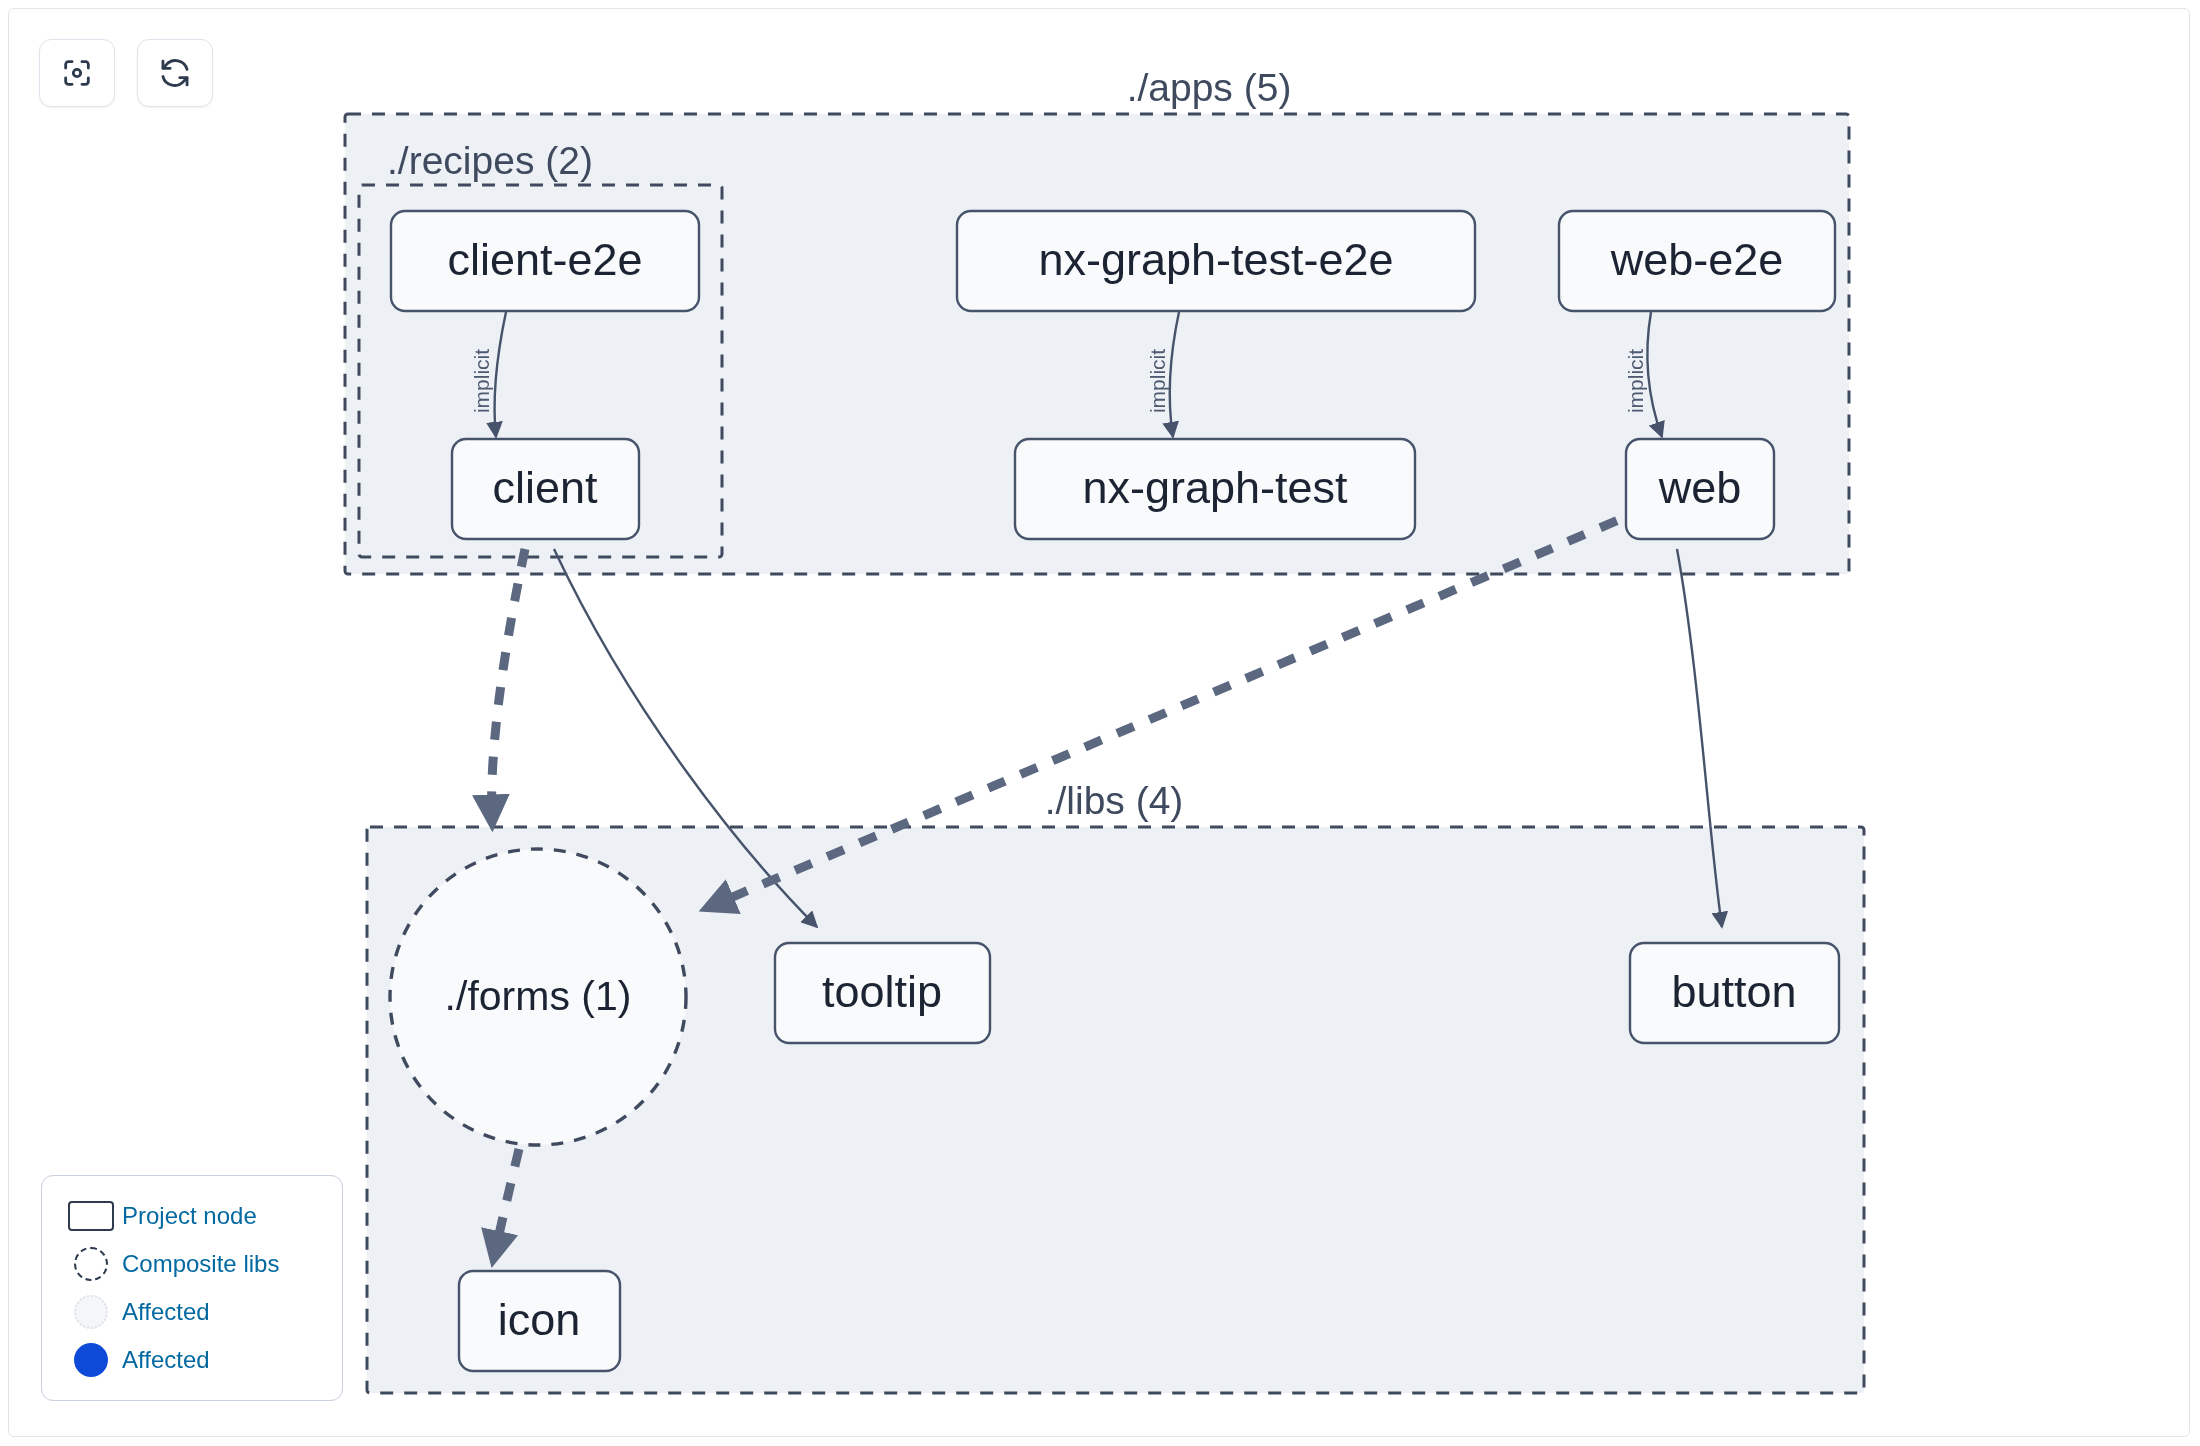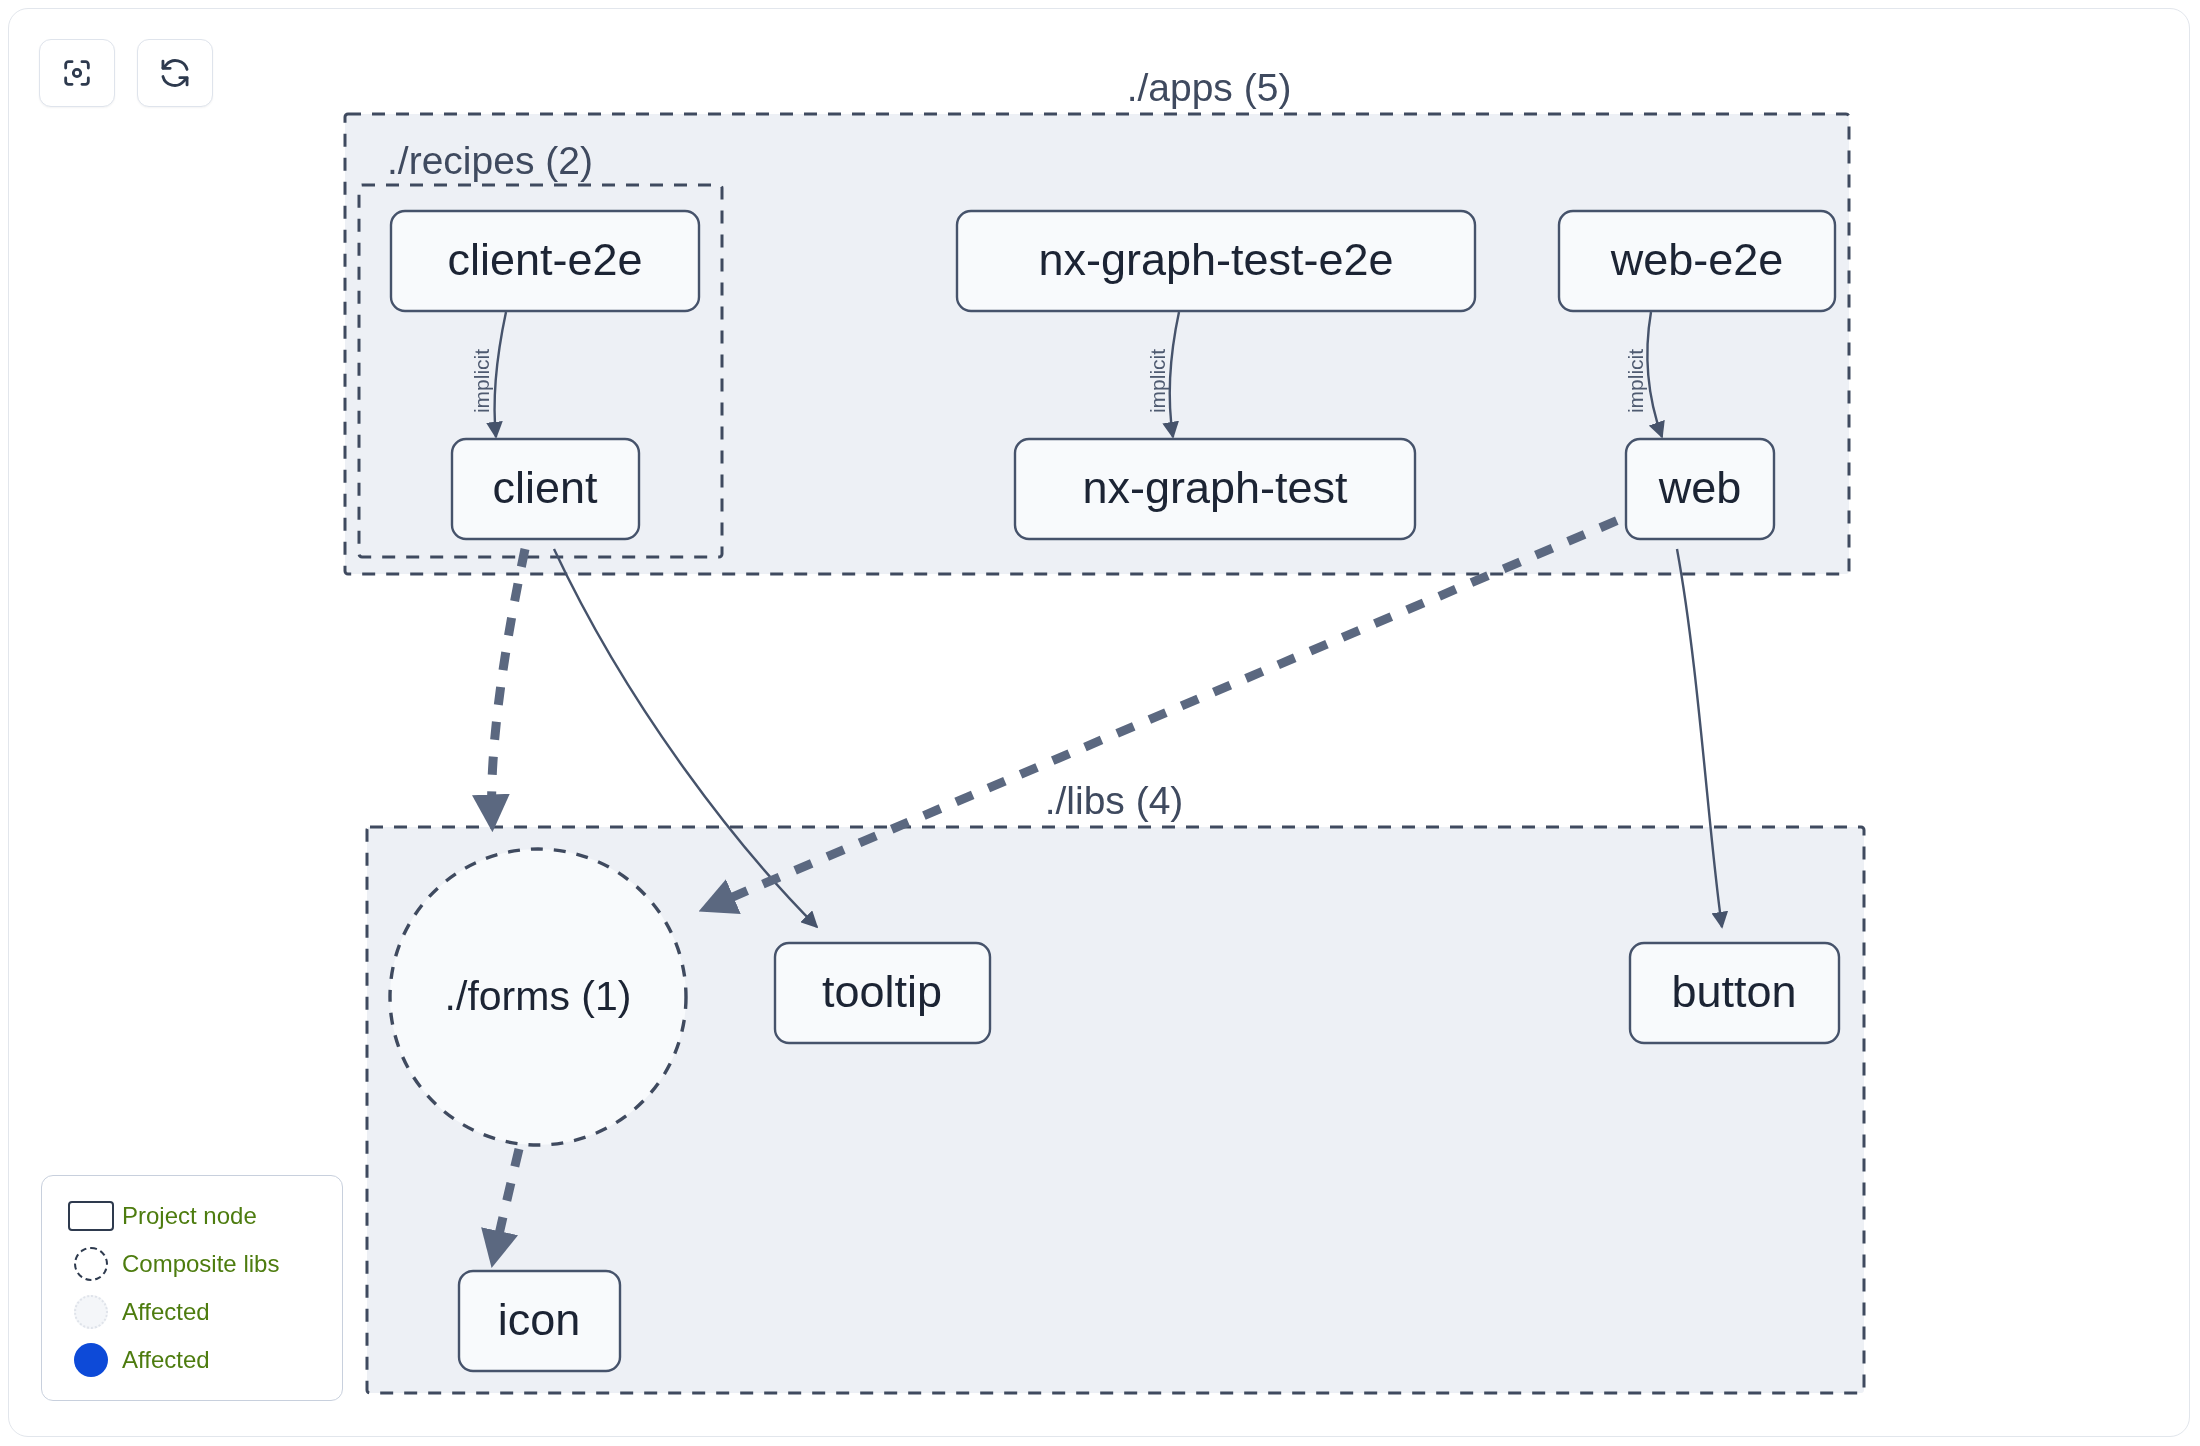--- a/index.html
+++ b/index.html
@@ -18,21 +18,21 @@
   }
   
   #graph-canvas {
     position: absolute;
     left: 8px;
     top: 8px;
     width: 2182px;
     height: 1429px;
     background: #ffffff;
     border: 1.5px solid #e2e6ec;
-    border-radius: 20px;
+    border-radius: 6px;
     box-sizing: border-box;
     overflow: hidden;
     padding-left: 29px;
   }
   
   #toolbar {
     position: absolute;
     left: 30px;
     top: 30px;
     display: flex;
@@ -168,21 +168,21 @@
     background: #f4f6f9;
     box-sizing: border-box;
   }
   .sw-touched {
     width: 34px; height: 34px;
     border-radius: 50%;
     background: #0d4ad8;
   }
   .legend-text {
     font-size: 24px;
-    color: #4d7c0f;
+    color: #0369a1;
     font-family: "Liberation Sans", sans-serif;
     white-space: nowrap;
   }
 </style>
 </head>
 <body>
 
 <div id="root">
   <div id="graph-canvas">
 

